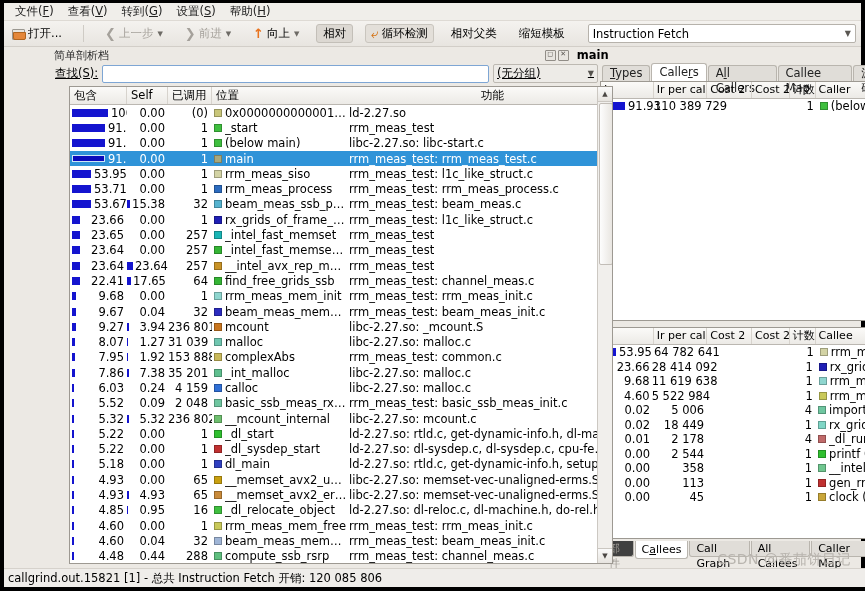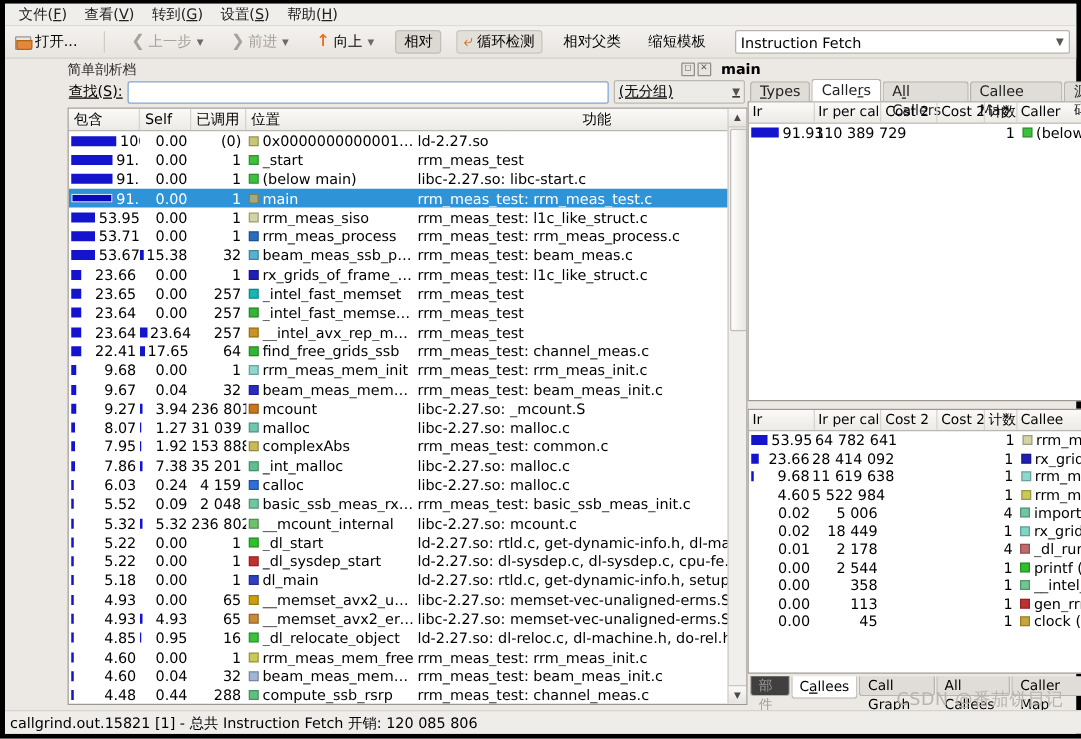--- a/index.html
+++ b/index.html
@@ -55,21 +55,21 @@
   .searchrow{display:flex;align-items:center;gap:4px;padding:1px 2px 3px 2px;text-decoration:underline;}
   .searchrow .lab{font-size:11.5px;white-space:nowrap;padding-left:1px;}
   .searchinput{flex:1;height:16px;background:#fff;border:1px solid #7ea6d4;box-shadow:inset 0 0 0 1px #fff;border-radius:2px;}
   .groupsel{width:97px;height:17px;background:#edebe7;border:1px solid #bdb9b2;border-radius:2px;
             display:flex;align-items:center;padding:0 3px;font-size:11.5px;}
   .groupsel .lbl{flex:1;}
   .groupsel .dn{font-size:8px;color:#56534e;}
 
   
   .tablewrap{position:relative;width:544px;height:478px;background:#fff;border:1px solid #9d9992;
-             box-sizing:border-box;margin-left:2px;overflow:hidden;}
+             box-sizing:border-box;margin-left:17px;overflow:hidden;}
   .thead{display:flex;height:17px;background:linear-gradient(#fbfaf8,#eceae6);
          border-bottom:1px solid #bbb7b1;font-size:11.5px;align-items:center;}
   .thead .th{padding-left:4px;box-sizing:border-box;border-right:1px solid #d7d3cd;height:17px;
              line-height:17px;overflow:hidden;white-space:nowrap;}
   .c1{width:57px;}
   .c2{width:41px;}
   .c3{width:44px;}
   .c4{width:135px;}
   .c5{width:265px;border-right:none !important;}
   .tbody{height:460px;overflow:hidden;}

